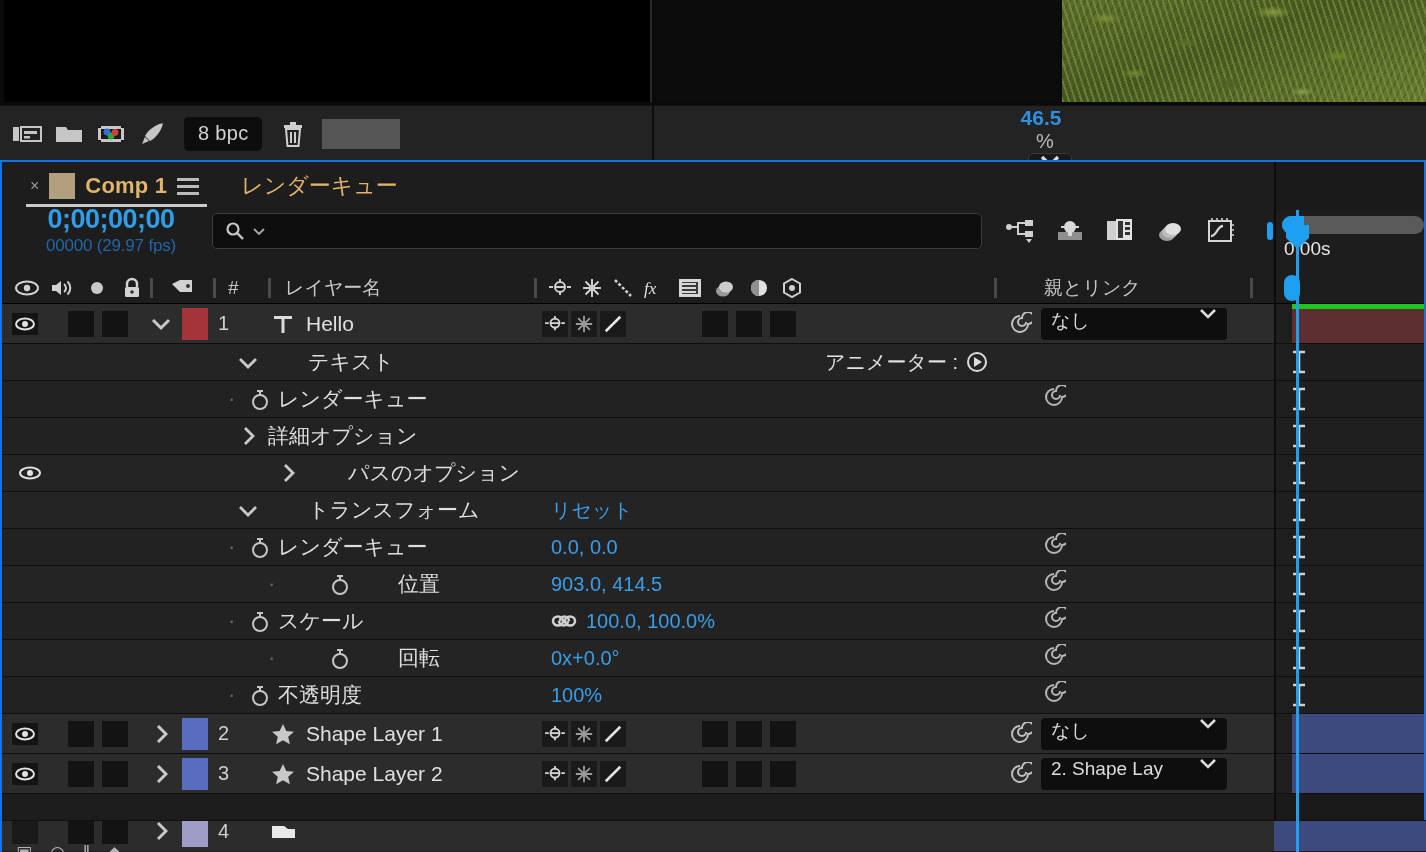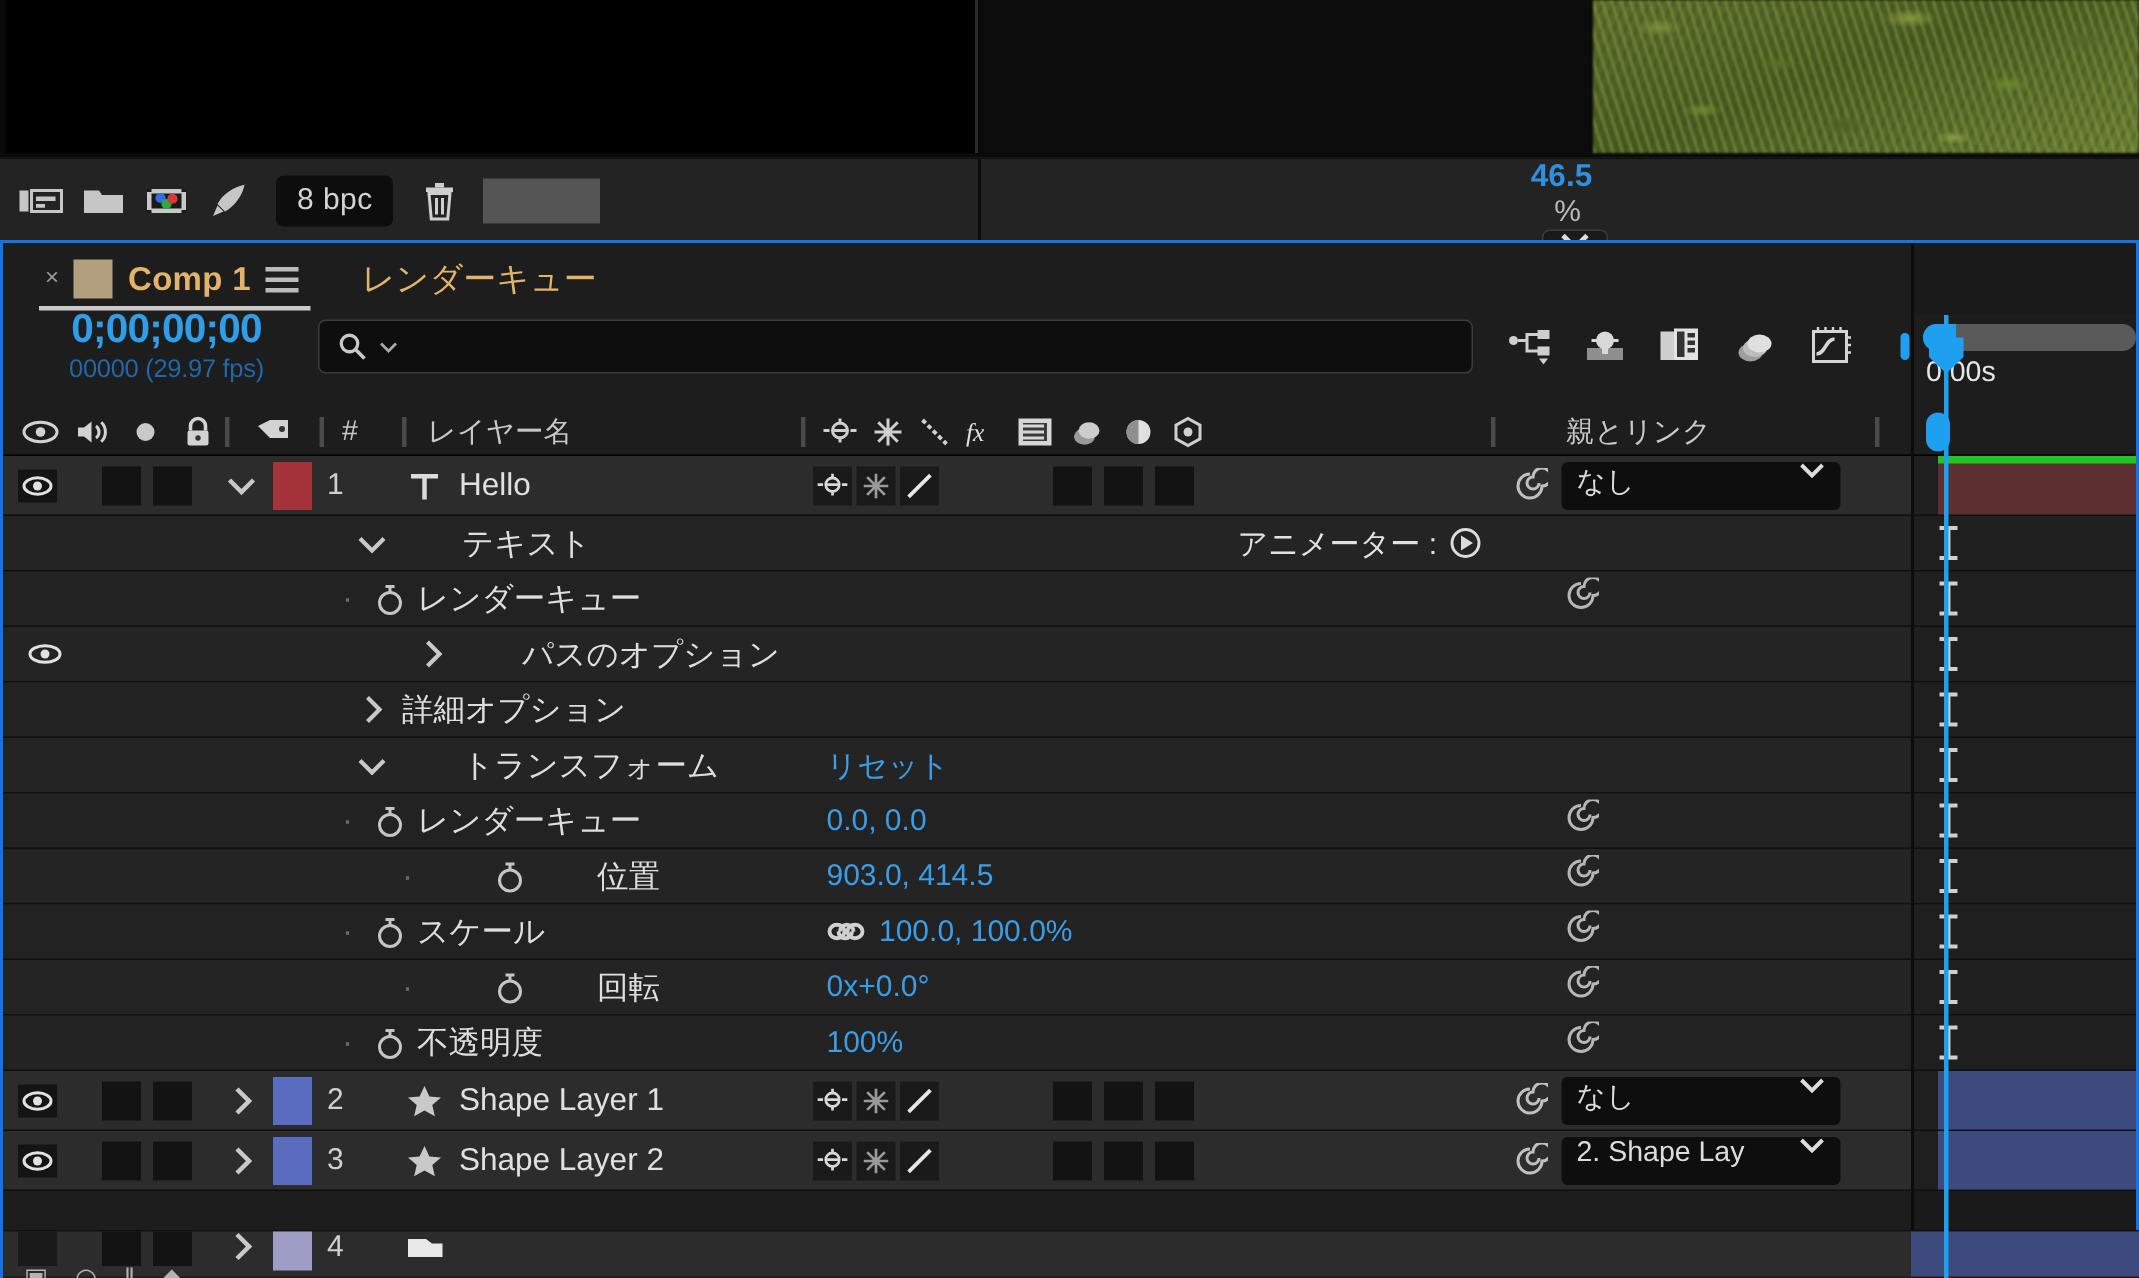--- a/index.html
+++ b/index.html
@@ -609,44 +609,44 @@
             </svg>
         </div>
         <div class="prop-name">レンダーキュー</div>
         <span class="prop-pw">
           <svg width="24" height="24" viewBox="0 0 24 24">
               <path d="M12 4a8 8 0 108 8 6 6 0 10-6-6 4 4 0 104 4" fill="none" stroke="#b6b6b6" stroke-width="2"></path>
             </svg>
         </span>
       </div>
 
+      <div class="row prop2">
+        <div style="width:226px;"></div>
+        <div class="prop-twirl">
+          <svg width="13" height="20" viewBox="0 0 13 20">
+              <path d="M3 2l8 8-8 8" stroke="#c9c9c9" stroke-width="2.8" fill="none"></path>
+            </svg>
+        </div>
+        <div class="prop-name">詳細オプション</div>
+      </div>
+
       <div class="row prop">
         <div class="eye-small">
           <svg width="26" height="16" viewBox="0 0 26 16">
               <ellipse cx="13" cy="8" rx="10" ry="5.5" fill="none" stroke="#e2e2e2" stroke-width="2"></ellipse>
               <circle cx="13" cy="8" r="3" fill="#e2e2e2"></circle>
             </svg>
         </div>
         <div style="width:226px;"></div>
         <div class="prop-twirl">
           <svg width="13" height="20" viewBox="0 0 13 20">
               <path d="M3 2l8 8-8 8" stroke="#c9c9c9" stroke-width="2.8" fill="none"></path>
             </svg>
         </div>
         <div class="prop-name">パスのオプション</div>
-      </div>
-
-      <div class="row prop2">
-        <div style="width:226px;"></div>
-        <div class="prop-twirl">
-          <svg width="13" height="20" viewBox="0 0 13 20">
-              <path d="M3 2l8 8-8 8" stroke="#c9c9c9" stroke-width="2.8" fill="none"></path>
-            </svg>
-        </div>
-        <div class="prop-name">詳細オプション</div>
       </div>
 
       <div class="row prop">
         <div style="width:186px;"></div>
         <div class="prop-twirl">
           <svg width="20" height="13" viewBox="0 0 20 13">
               <path d="M2 3l8 8 8-8" stroke="#c9c9c9" stroke-width="2.8" fill="none"></path>
             </svg>
         </div>
         <div class="prop-name">トランスフォーム</div>

